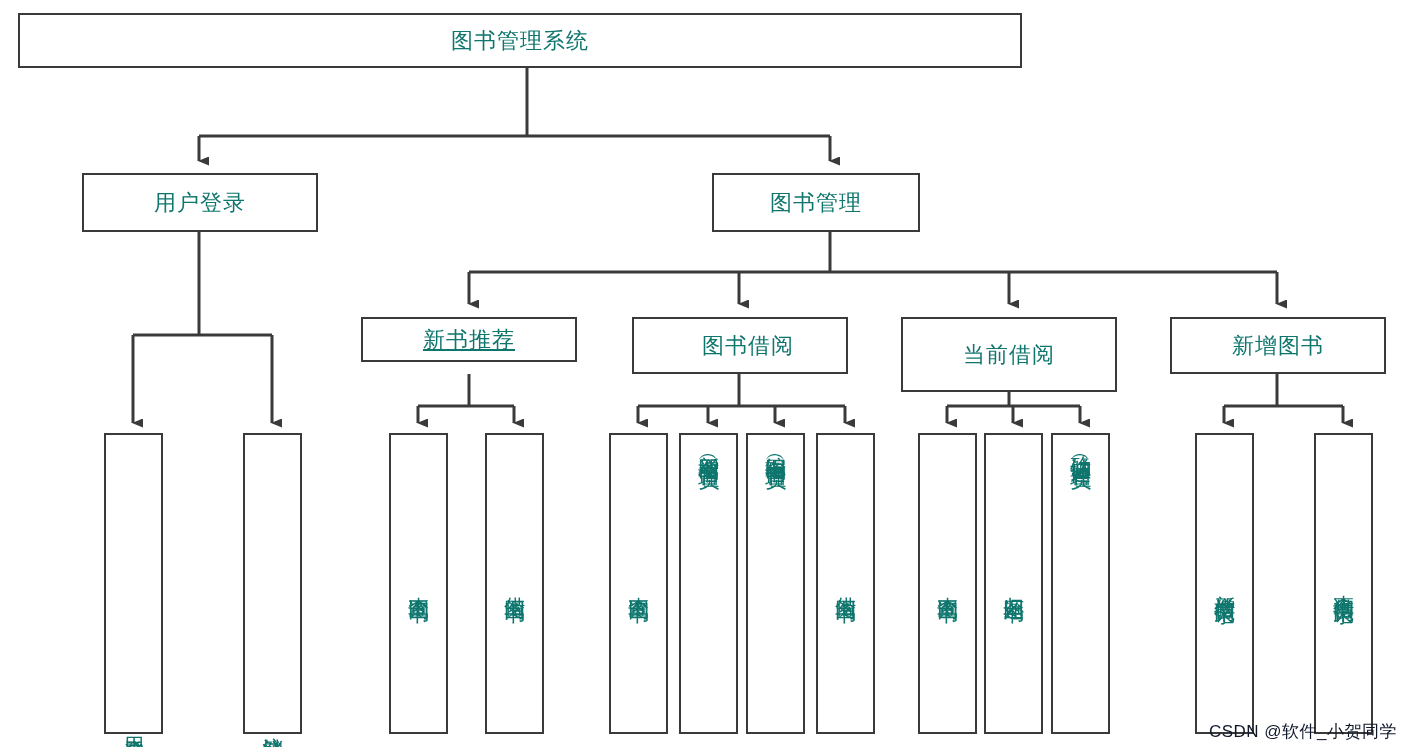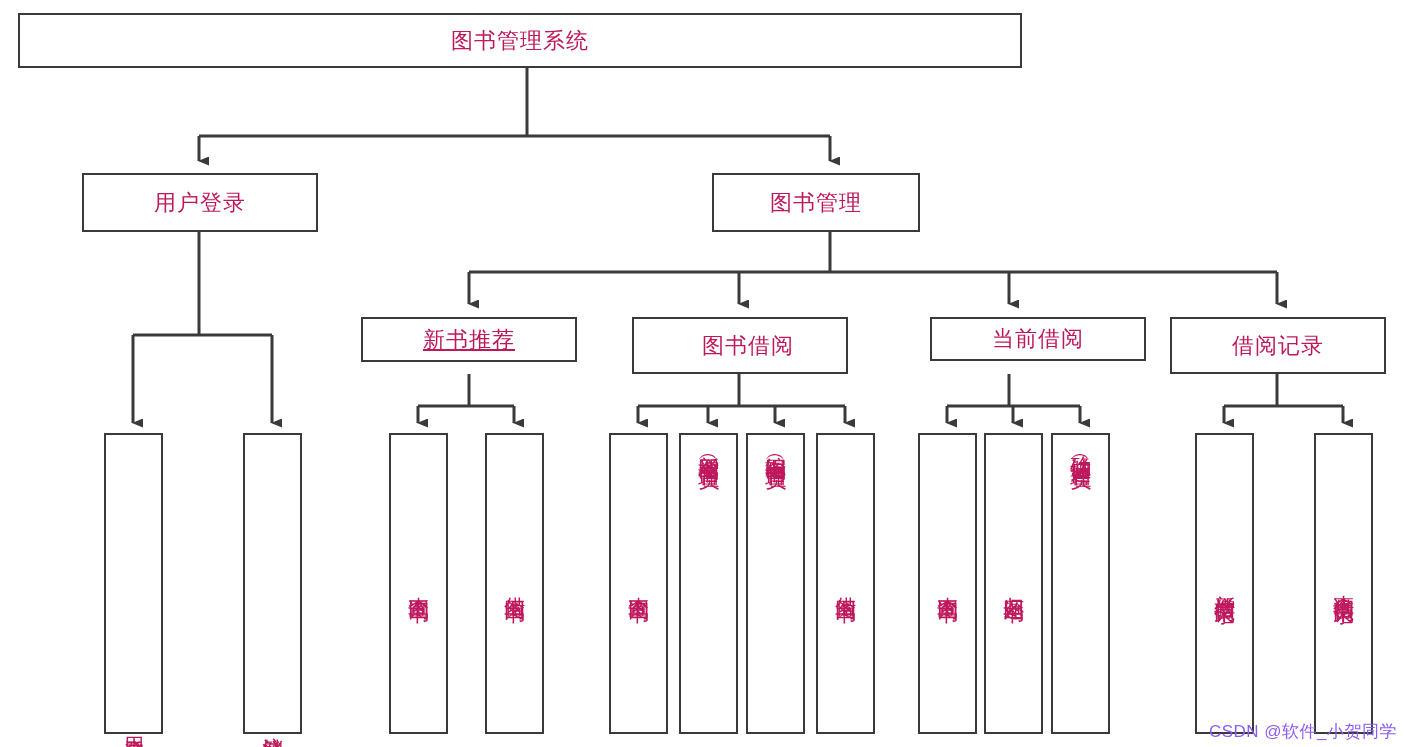--- a/index.html
+++ b/index.html
@@ -17,21 +17,21 @@
   }
 
   
   .node {
     position: absolute;
     border: 2px solid #3a3a3a;
     background: #ffffff;
     display: flex;
     align-items: center;
     justify-content: center;
-    color: #be185d;
+    color: #0f766e;
     z-index: 3;
   }
   .node.horiz {
     font-size: 22px;
     letter-spacing: 1px;
   }
   .node.vert {
     writing-mode: vertical-rl;
     text-orientation: upright;
     font-size: 21px;
@@ -58,21 +58,21 @@
     z-index: 1;
     pointer-events: none;
   }
 
   
   #watermark {
     position: absolute;
     right: 8px;
     bottom: 4px;
     font-size: 17px;
-    color: #8b5cf6;
+    color: #0f172a;
     letter-spacing: 0.5px;
     z-index: 5;
     white-space: nowrap;
   }
 </style>
 </head>
 <body>
 
 <div id="canvas">
 
@@ -153,25 +153,25 @@
   <div class="node horiz" style="left:712px; top:173px; width:208px; height:59px;">
     <span>图书管理</span>
   </div>
 
   <div class="node horiz" style="left:361px; top:317px; width:216px; height:45px;text-decoration:underline;">
     <span>新书推荐</span>
   </div>
   <div class="node horiz" style="left:632px; top:317px; width:216px; height:57px;padding-left:16px;">
     <span>图书借阅</span>
   </div>
-  <div class="node horiz" style="left:901px; top:317px; width:216px; height:44px;margin-left:29px;">
+  <div class="node horiz" style="left:901px; top:317px; width:216px; height:75px;">
     <span>当前借阅</span>
   </div>
   <div class="node horiz" style="left:1170px; top:317px; width:216px; height:57px;">
-    <span>借阅记录</span>
+    <span>新增图书</span>
   </div>
 
   <div class="node vert align-end" style="left:104px; top:433px; width:59px; height:301px;">
     <span class="vtext">用户登录</span>
   </div>
   <div class="node vert align-end" style="left:243px; top:433px; width:59px; height:301px;">
     <span class="vtext">注销登录</span>
   </div>
 
   <div class="node vert align-mid" style="left:389px; top:433px; width:59px; height:301px;">

